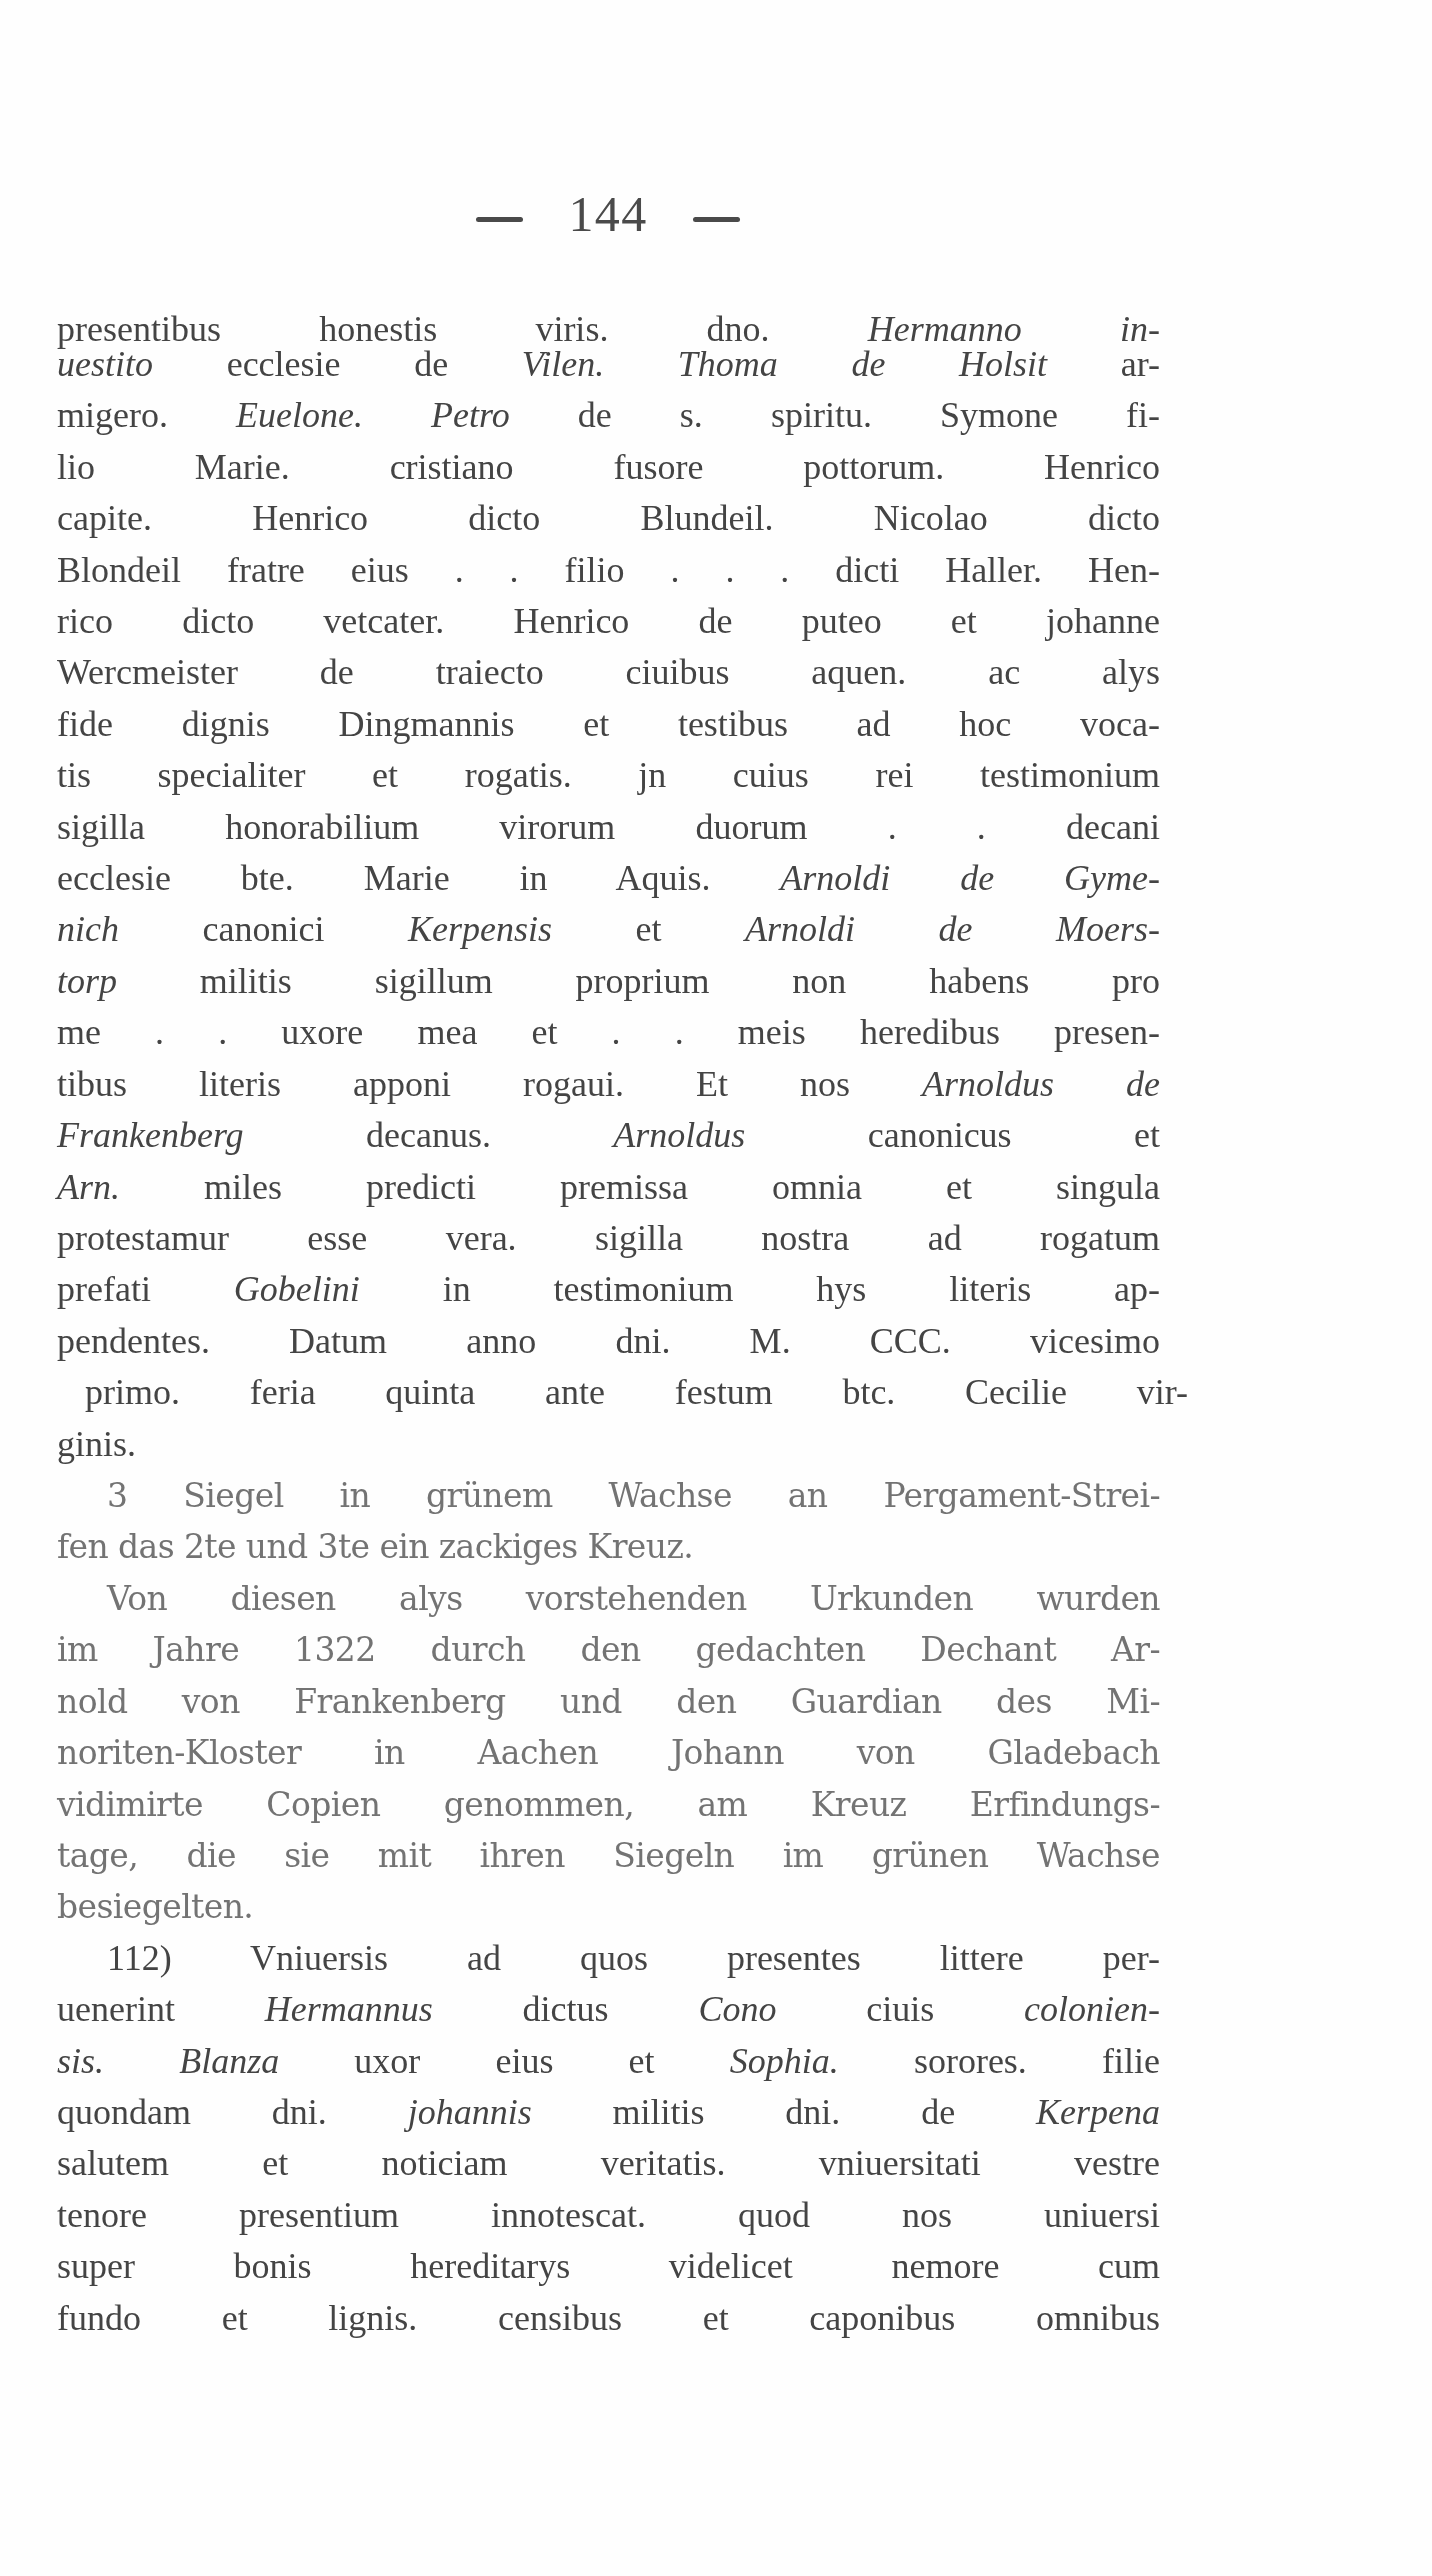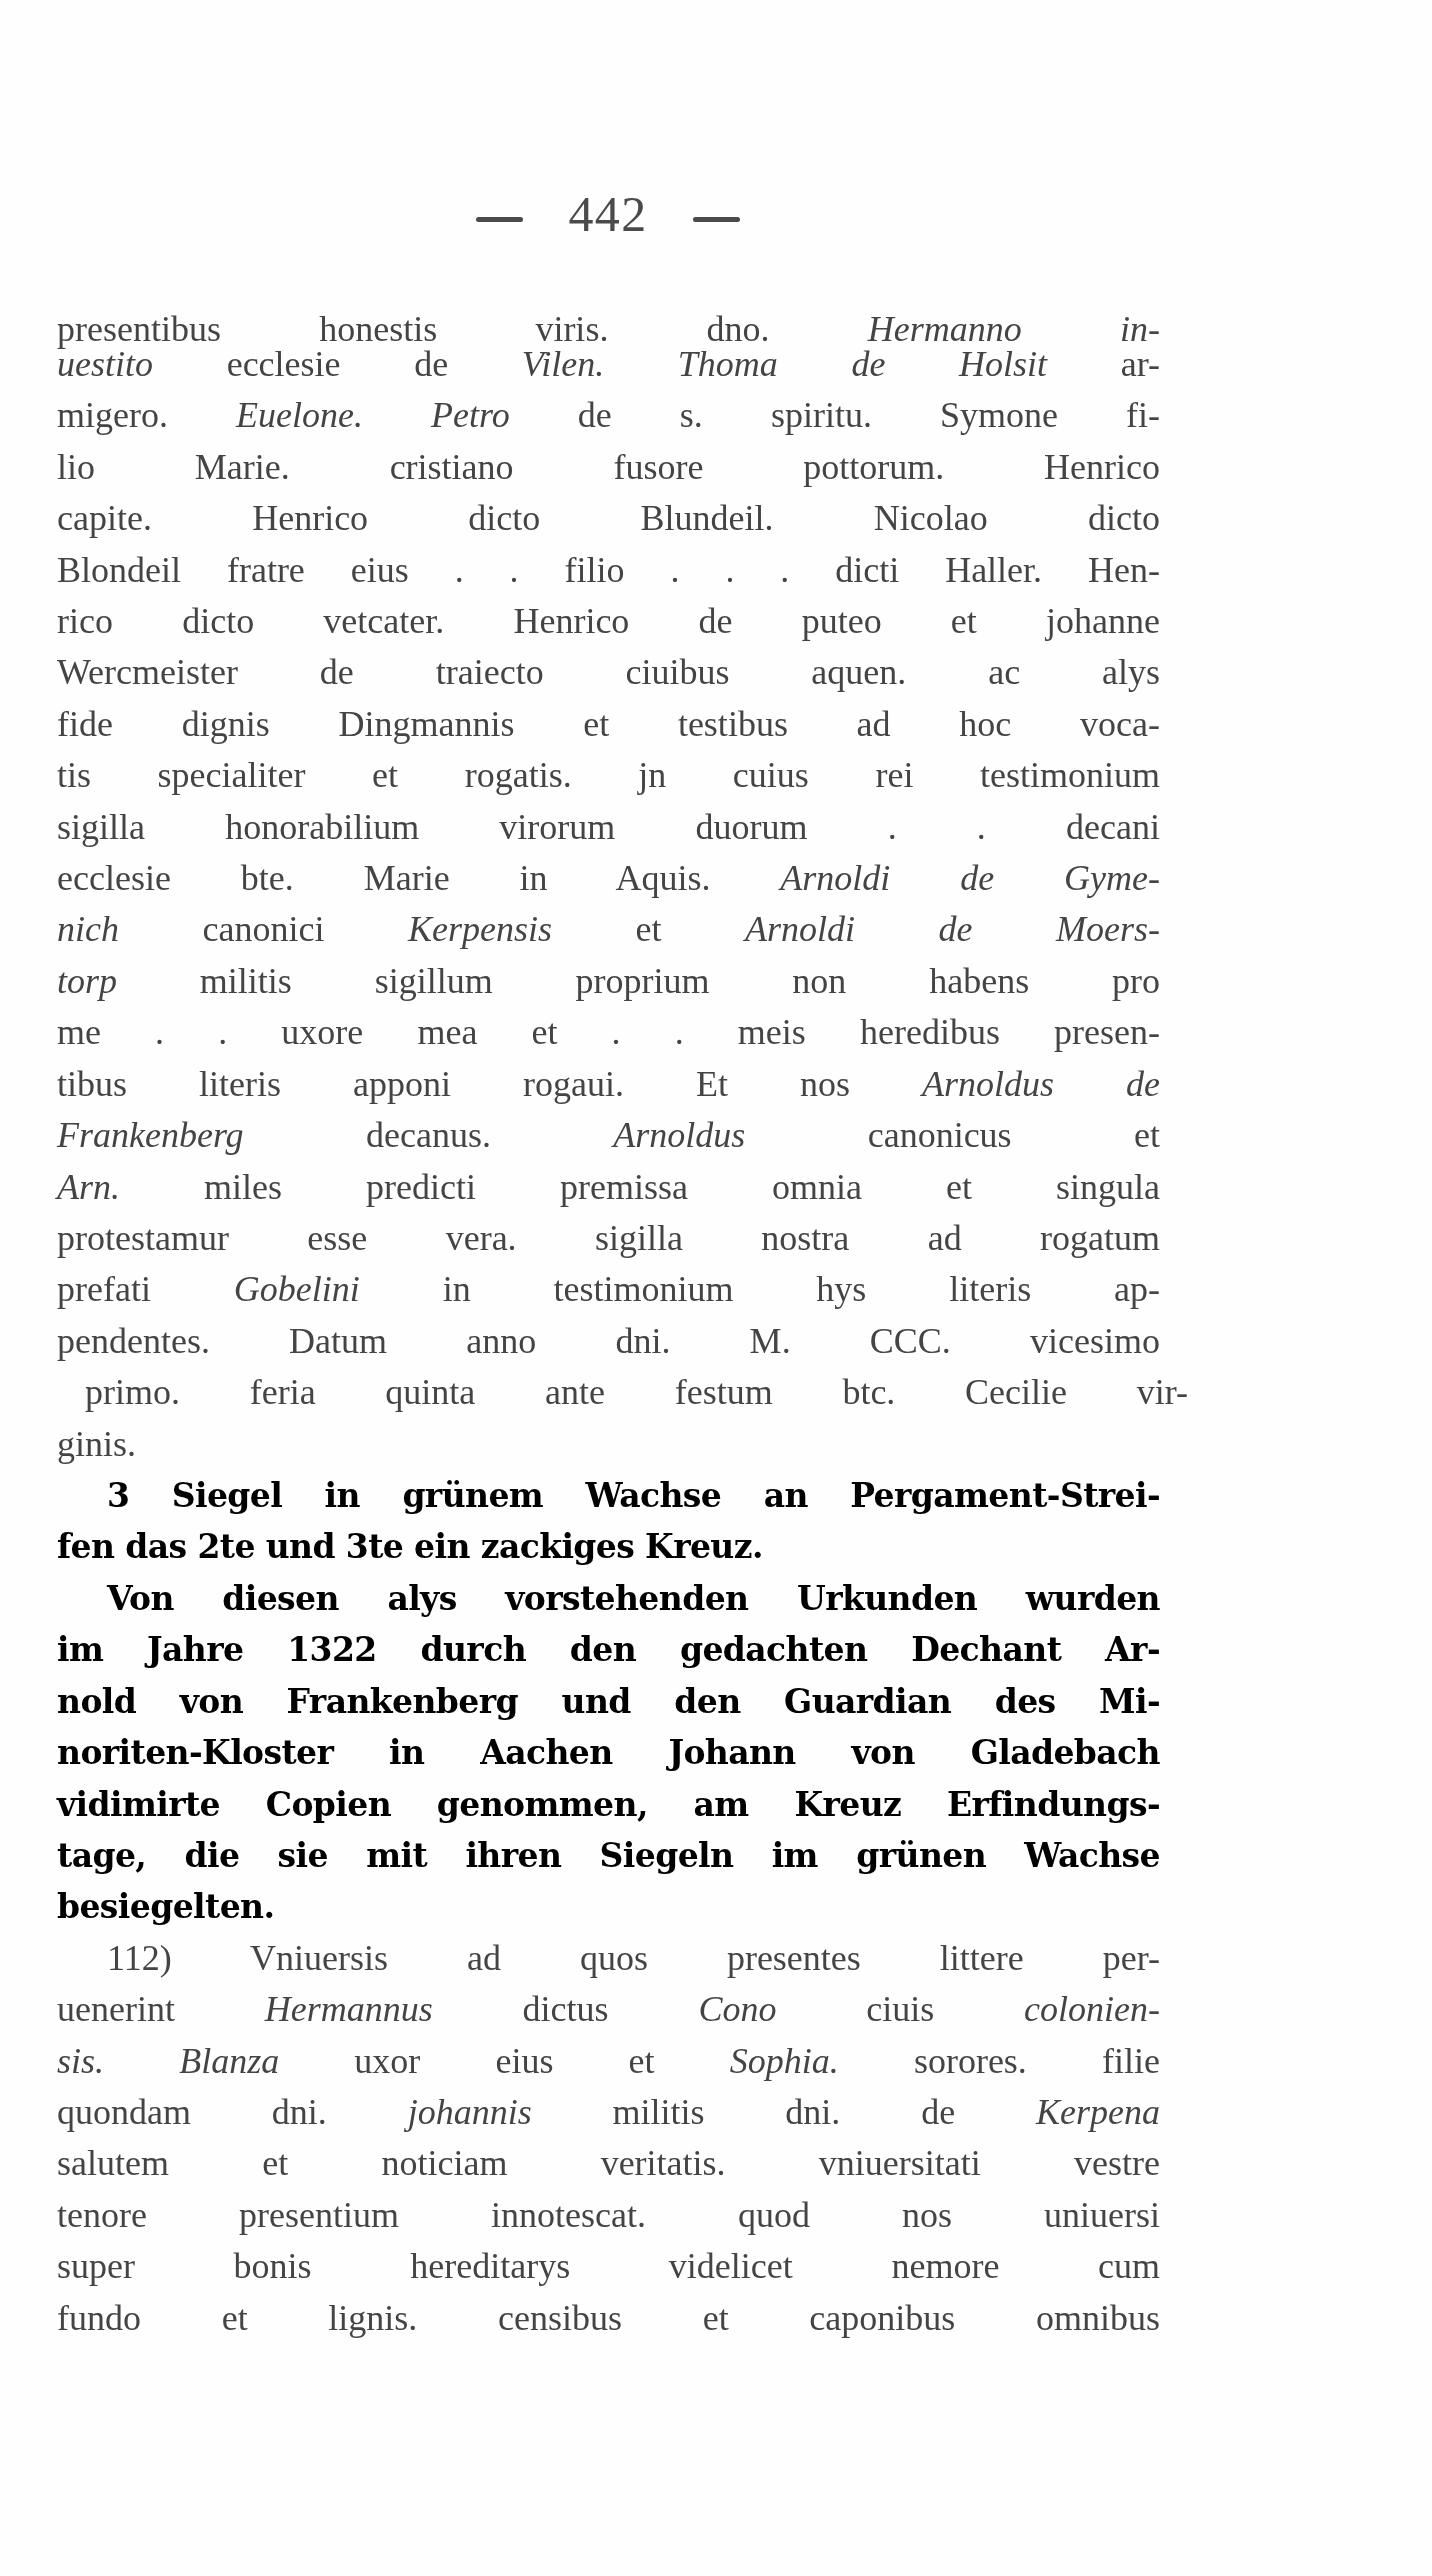--- a/index.html
+++ b/index.html
@@ -65,33 +65,33 @@
   .line.last {
     text-align-last: left;
   }
   .line.indent {
     padding-left: 50px;
     box-sizing: border-box;
   }
   .line.fraktur {
     font-family: "DejaVu Serif", "Liberation Serif", serif;
     font-size: 33px;
-    font-weight: bold;
+    font-weight: normal;
     letter-spacing: -0.6px;
-    color: #000000;
+    color: #737373;
   }
   .seg { display: inline; }
   .seg.it { font-style: italic; }
 </style>
 </head>
 <body>
 
 <div class="page">
   <div class="page-number">
-    <span class="dash"></span><span>442</span><span class="dash"></span>
+    <span class="dash"></span><span>144</span><span class="dash"></span>
   </div>
 
   <div class="text-block" id="text-block">
       <div class="line" style="top: 307px; white-space: nowrap;"><span class="seg">presentibus honestis viris. dno. </span><span class="seg it">Hermanno in-</span></div>
       <div class="line" style="top: 342px; white-space: nowrap;"><span class="seg it">uestito</span><span class="seg"> ecclesie de </span><span class="seg it">Vilen. Thoma de Holsit</span><span class="seg"> ar-</span></div>
       <div class="line" style="top: 393px; white-space: nowrap;"><span class="seg">migero. </span><span class="seg it">Euelone. Petro</span><span class="seg"> de s. spiritu. Symone fi-</span></div>
       <div class="line" style="top: 445px; white-space: nowrap;"><span class="seg">lio Marie. cristiano fusore pottorum. Henrico</span></div>
       <div class="line" style="top: 496px; white-space: nowrap;"><span class="seg">capite. Henrico dicto Blundeil. Nicolao dicto</span></div>
       <div class="line" style="top: 548px; white-space: nowrap;"><span class="seg">Blondeil fratre eius . . filio . . . dicti Haller. Hen-</span></div>
       <div class="line" style="top: 599px; white-space: nowrap;"><span class="seg">rico dicto vetcater. Henrico de puteo et johanne</span></div>

